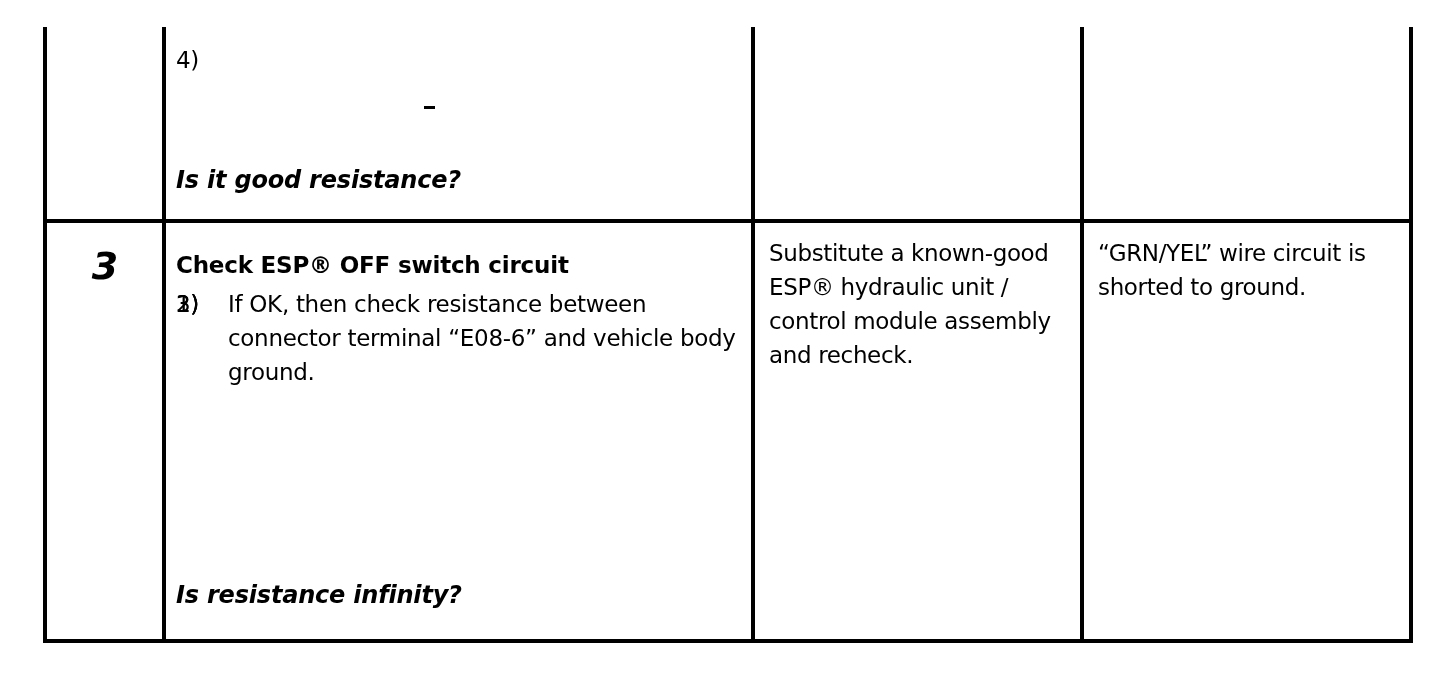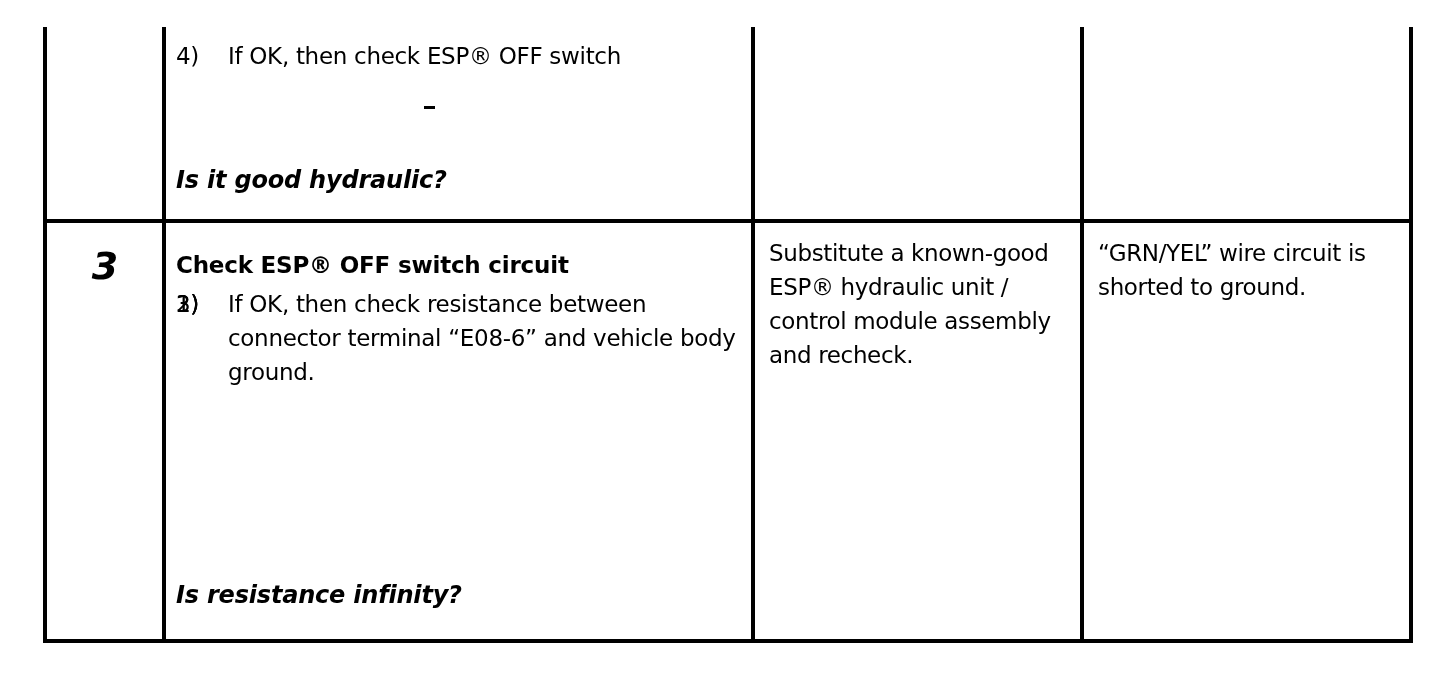--- a/index.html
+++ b/index.html
@@ -158,25 +158,24 @@
     <div class="hrule h2"></div>
 
     <div class="cell r1-num">
       <div class="step-no"></div>
     </div>
 
     <div class="cell r1-proc">
       <ul class="ol">
         <li>
           <span class="mk">4)</span>
-          <span>If OK, then check ESP® OFF switch</span>
         </li>
       </ul>
       <div class="q-wrap-r1">
-        <p class="question">Is it good hydraulic?</p>
+        <p class="question">Is it good resistance?</p>
       </div>
       <div class="artifact"></div>
     </div>
 
     <div class="cell r1-yes">
       <div class="colbody"></div>
     </div>
 
     <div class="cell r1-no">
       <div class="colbody"></div>

